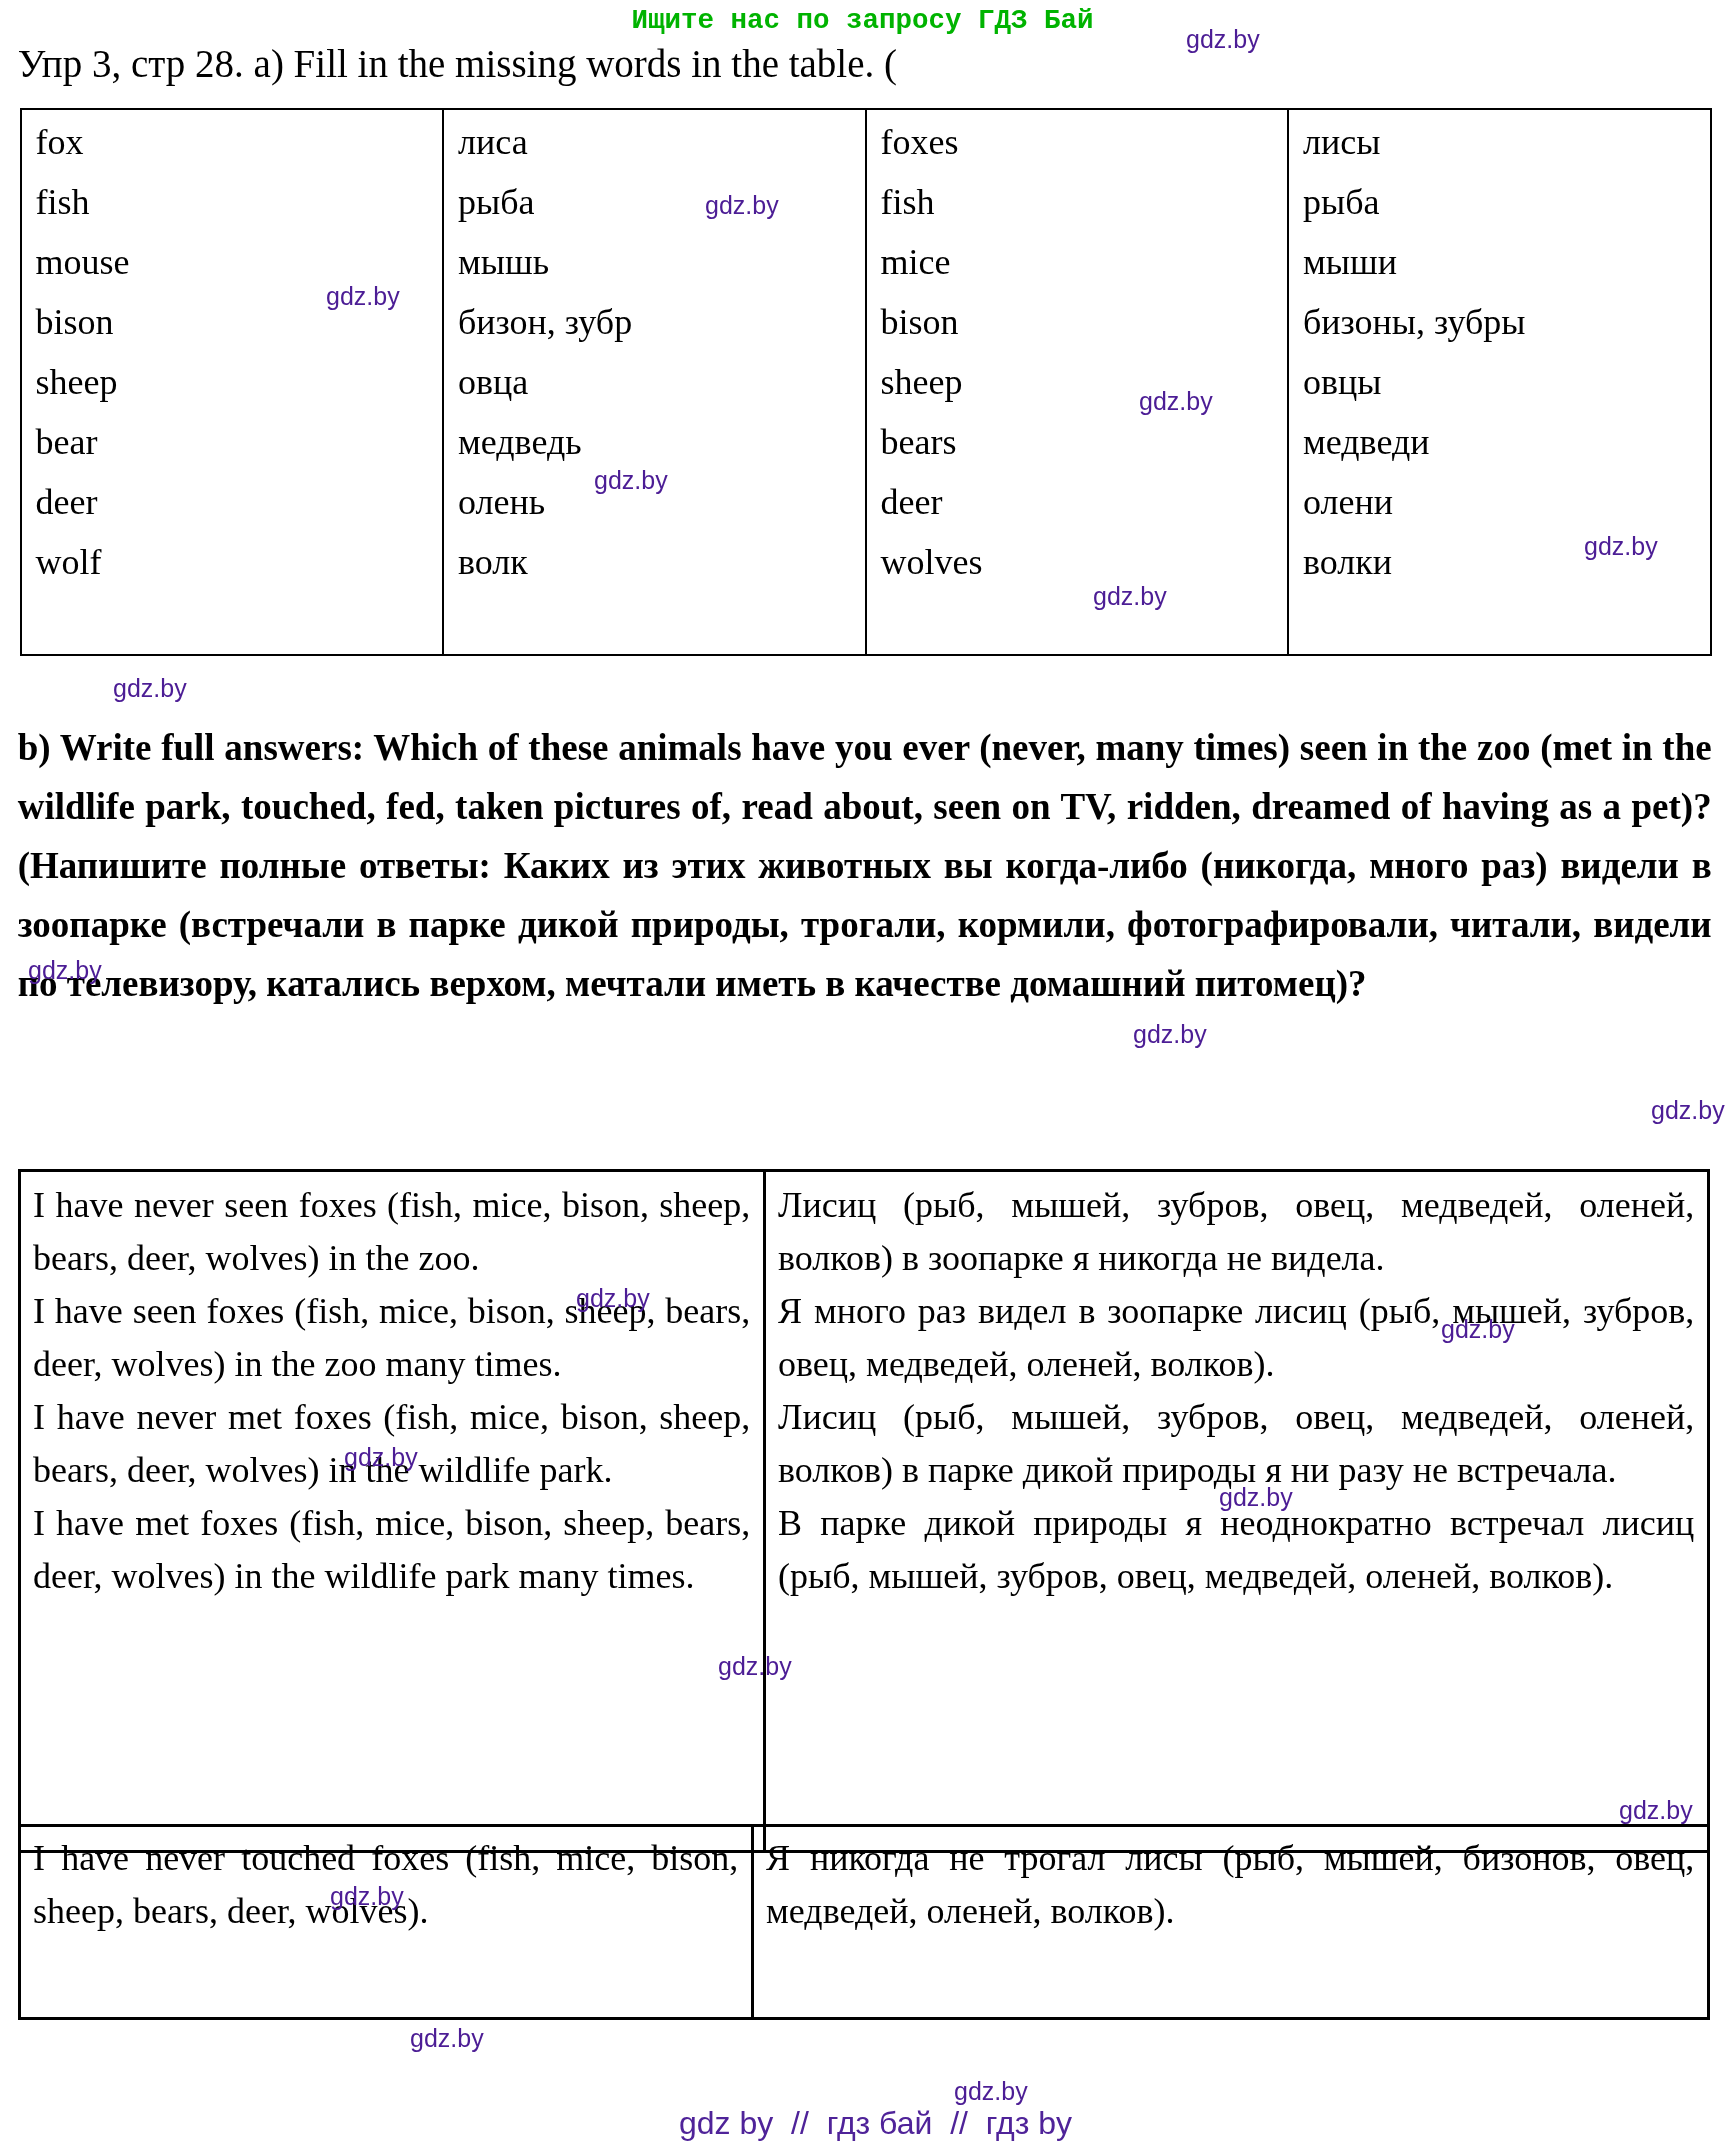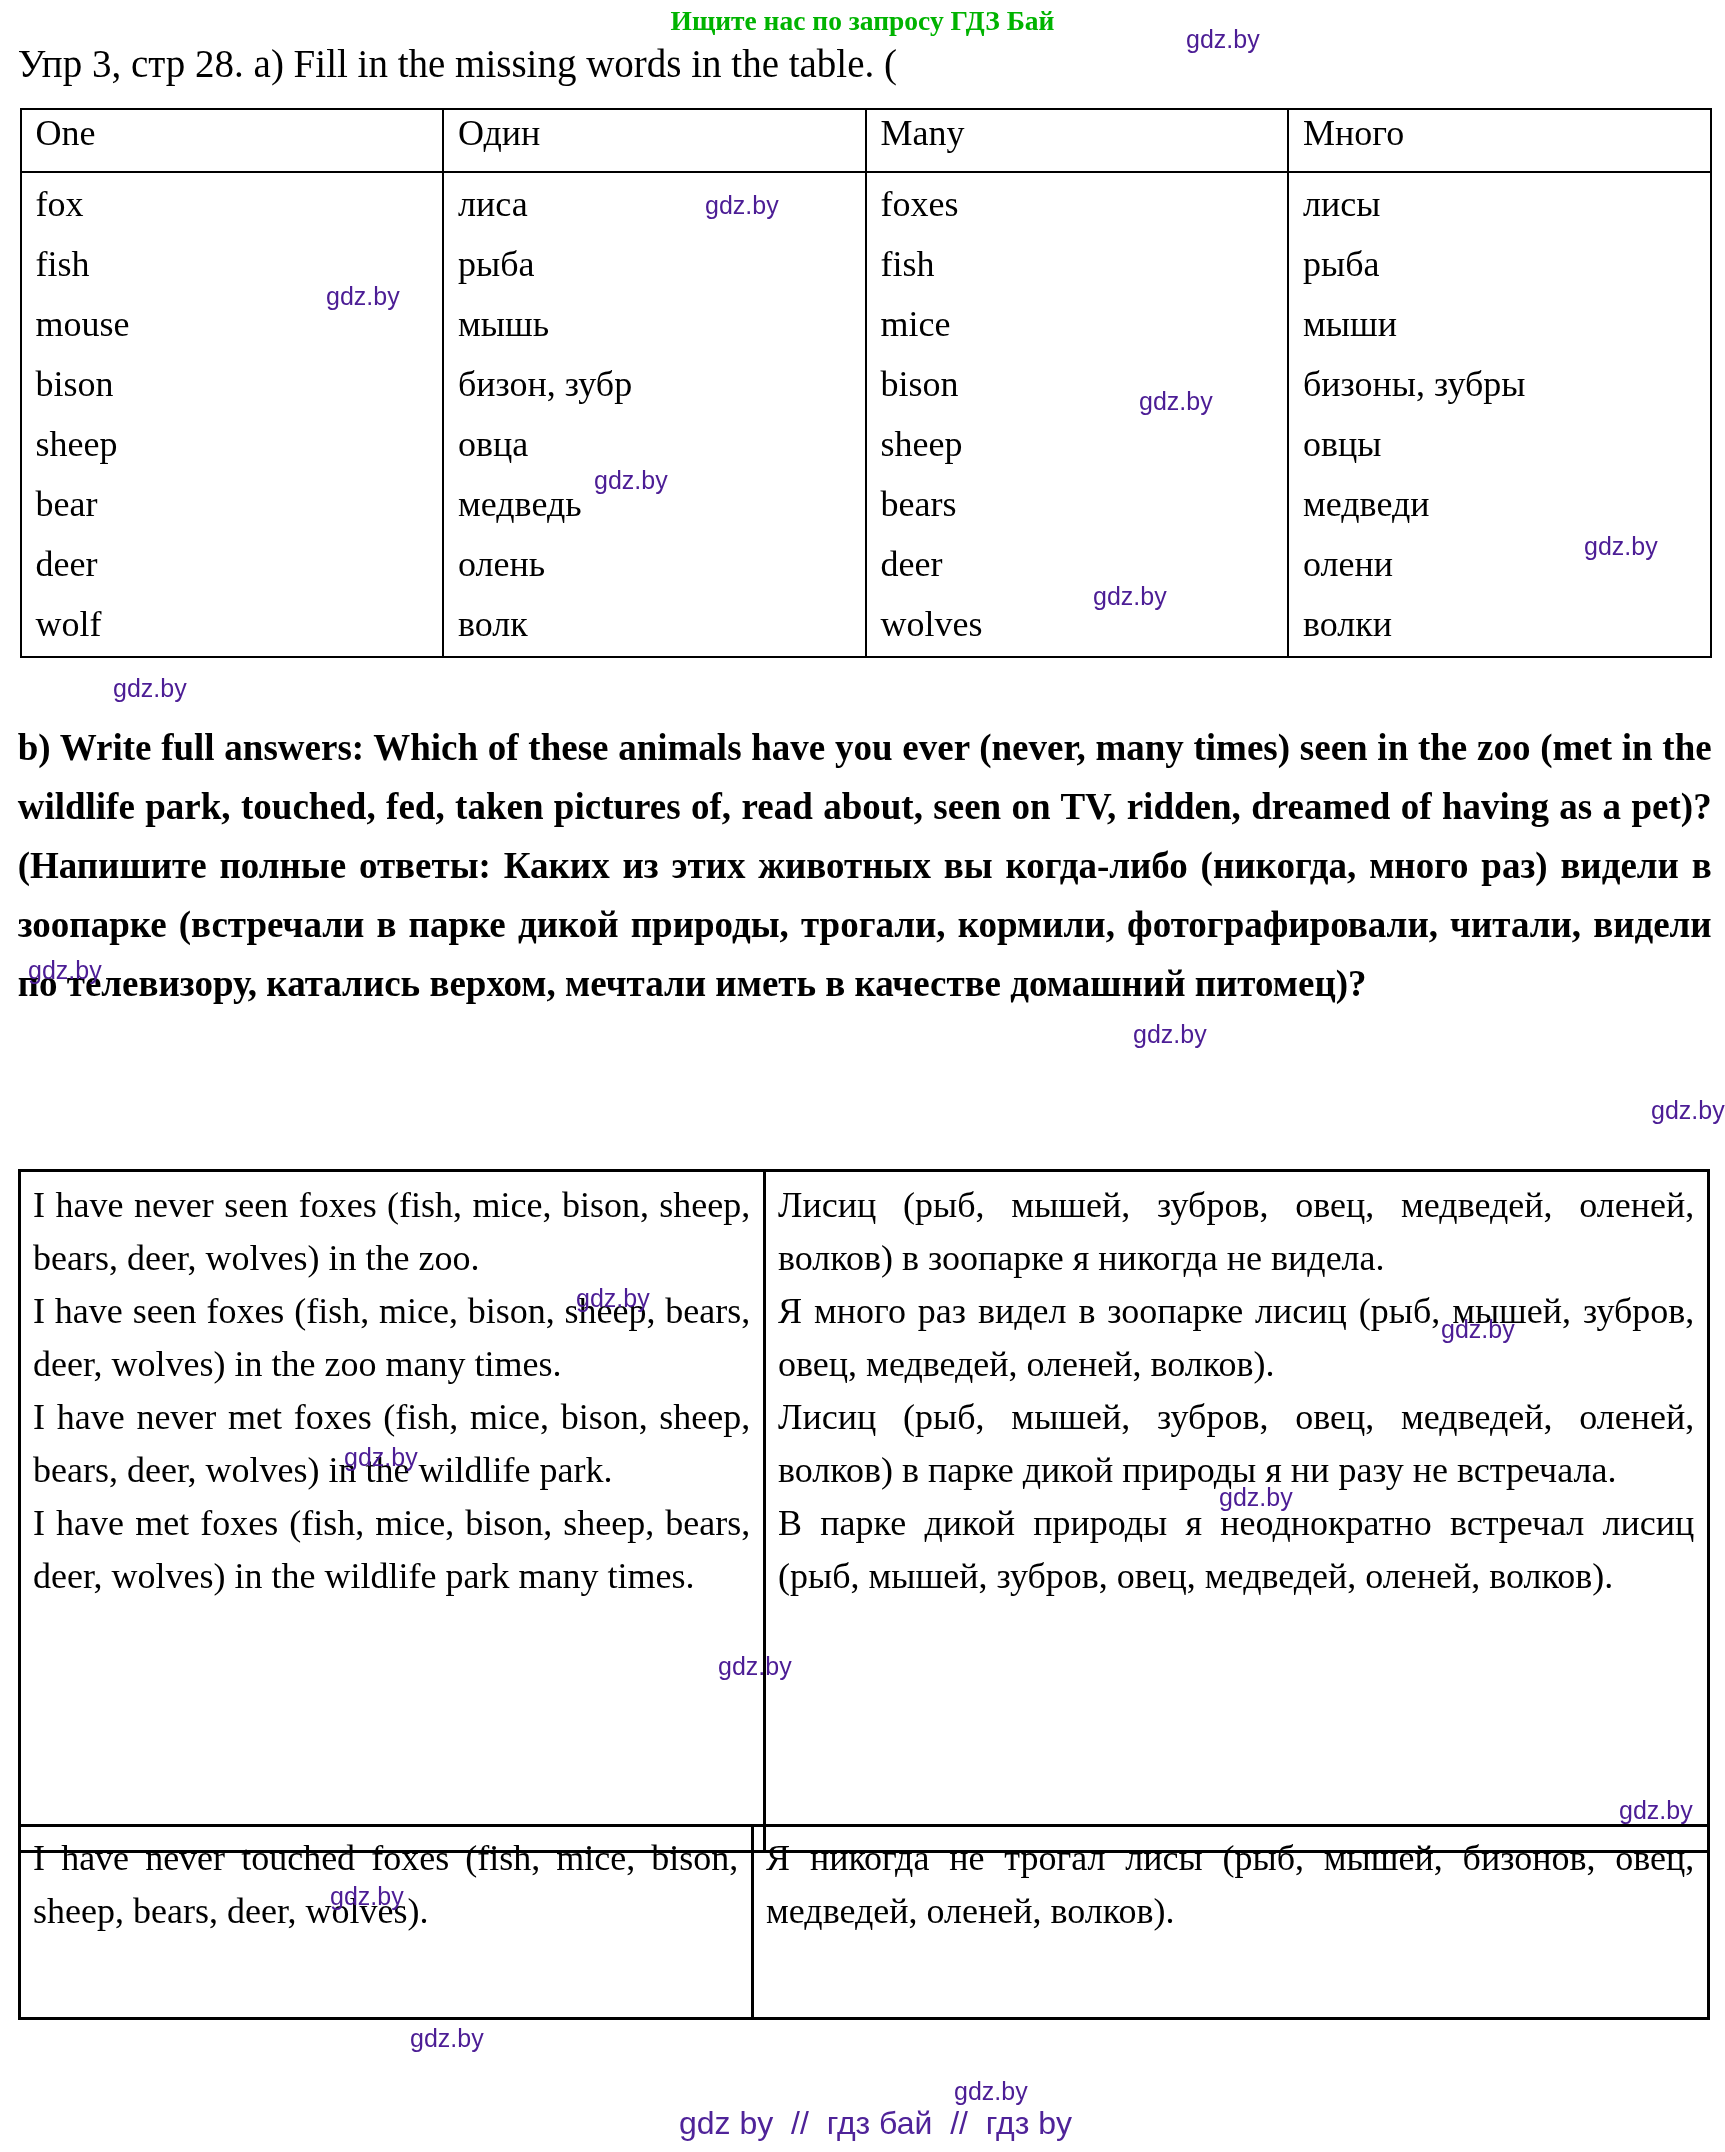--- a/index.html
+++ b/index.html
@@ -7,21 +7,21 @@
     width: 1725px; height: 2153px;
     position: relative;
     background: #ffffff;
     font-family: "Liberation Serif", serif;
     color: #000;
     overflow: hidden;
   }
   .promo {
     position: absolute; top: 5.3px; left: 0; width: 100%;
     text-align: center;
-    font-family: Liberation Serif, serif;
+    font-family: Liberation Mono, monospace;
     font-size: 27.5px; font-weight: bold;
   }
   .page-title {
     position: absolute; top: 41px; left: 17.7px; width: 1419px;
     font-size: 39px; font-weight: normal;
     white-space: nowrap;
   }
   table { border-collapse: collapse; table-layout: fixed; }
   
   .vocab {
@@ -94,26 +94,20 @@
 <div class="page-title">Упр 3, стр 28. a) Fill in the missing words in the table. (</div>
 
 <table class="vocab">
   <colgroup>
       <col style="width:25%">
       <col style="width:25%">
       <col style="width:25%">
       <col style="width:25%">
     </colgroup>
   <tbody>
-      <tr>
-    <th>One</th>
-    <th>Один</th>
-    <th>Many</th>
-    <th>Много</th>
-  </tr>
   <tr>
     <td>
           <div class="vline">fox</div>
           <div class="vline">fish</div>
           <div class="vline">mouse</div>
           <div class="vline">bison</div>
           <div class="vline">sheep</div>
           <div class="vline">bear</div>
           <div class="vline">deer</div>
           <div class="vline">wolf</div>

